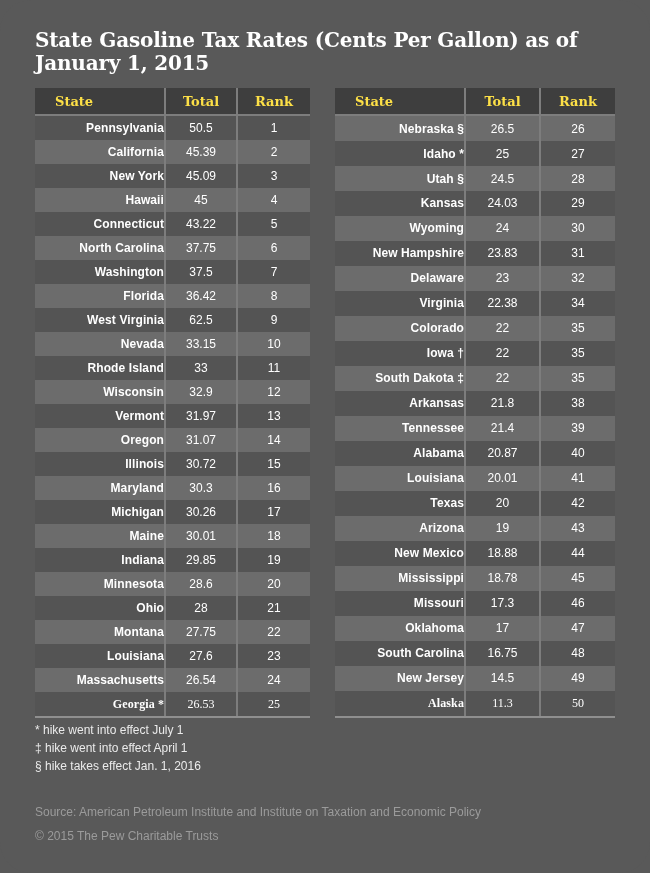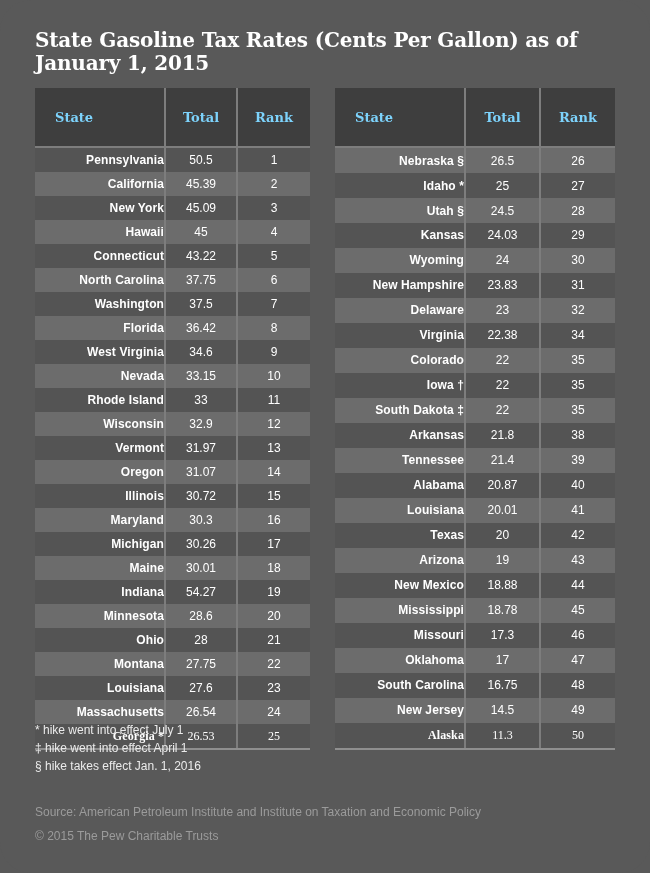--- a/index.html
+++ b/index.html
@@ -43,28 +43,28 @@
   .table-left  { width: 275px; }
   .table-right { width: 280px; }
   .table-left  col.c-state { width: 130px; }
   .table-left  col.c-total { width: 72px;  }
   .table-left  col.c-rank  { width: 73px;  }
   .table-right col.c-state { width: 130px; }
   .table-right col.c-total { width: 75px;  }
   .table-right col.c-rank  { width: 75px;  }
   th {
     background: #3e3e3e;
-    color: #7dd3fc;
+    color: #fde047;
     font-family: "DejaVu Serif", serif;
     font-weight: 700;
     font-size: 13px;
     height: 26px;
     text-align: center;
     border-bottom: 2px solid #7d7d7d;
-    padding: 16px;
+    padding: 0;
   }
   th:first-child {
     text-align: left;
     padding-left: 20px;
   }
   td {
     height: 24px;
     padding: 0;
     color: #ffffff;
     font-size: 12px;
@@ -171,21 +171,21 @@
             <td>37.5</td>
             <td>7</td>
           </tr>
           <tr>
             <td>Florida</td>
             <td>36.42</td>
             <td>8</td>
           </tr>
           <tr>
             <td>West Virginia</td>
-            <td>34.6</td>
+            <td>62.5</td>
             <td>9</td>
           </tr>
           <tr>
             <td>Nevada</td>
             <td>33.15</td>
             <td>10</td>
           </tr>
           <tr>
             <td>Rhode Island</td>
             <td>33</td>
@@ -221,21 +221,21 @@
             <td>30.26</td>
             <td>17</td>
           </tr>
           <tr>
             <td>Maine</td>
             <td>30.01</td>
             <td>18</td>
           </tr>
           <tr>
             <td>Indiana</td>
-            <td>54.27</td>
+            <td>29.85</td>
             <td>19</td>
           </tr>
           <tr>
             <td>Minnesota</td>
             <td>28.6</td>
             <td>20</td>
           </tr>
           <tr>
             <td>Ohio</td>
             <td>28</td>

